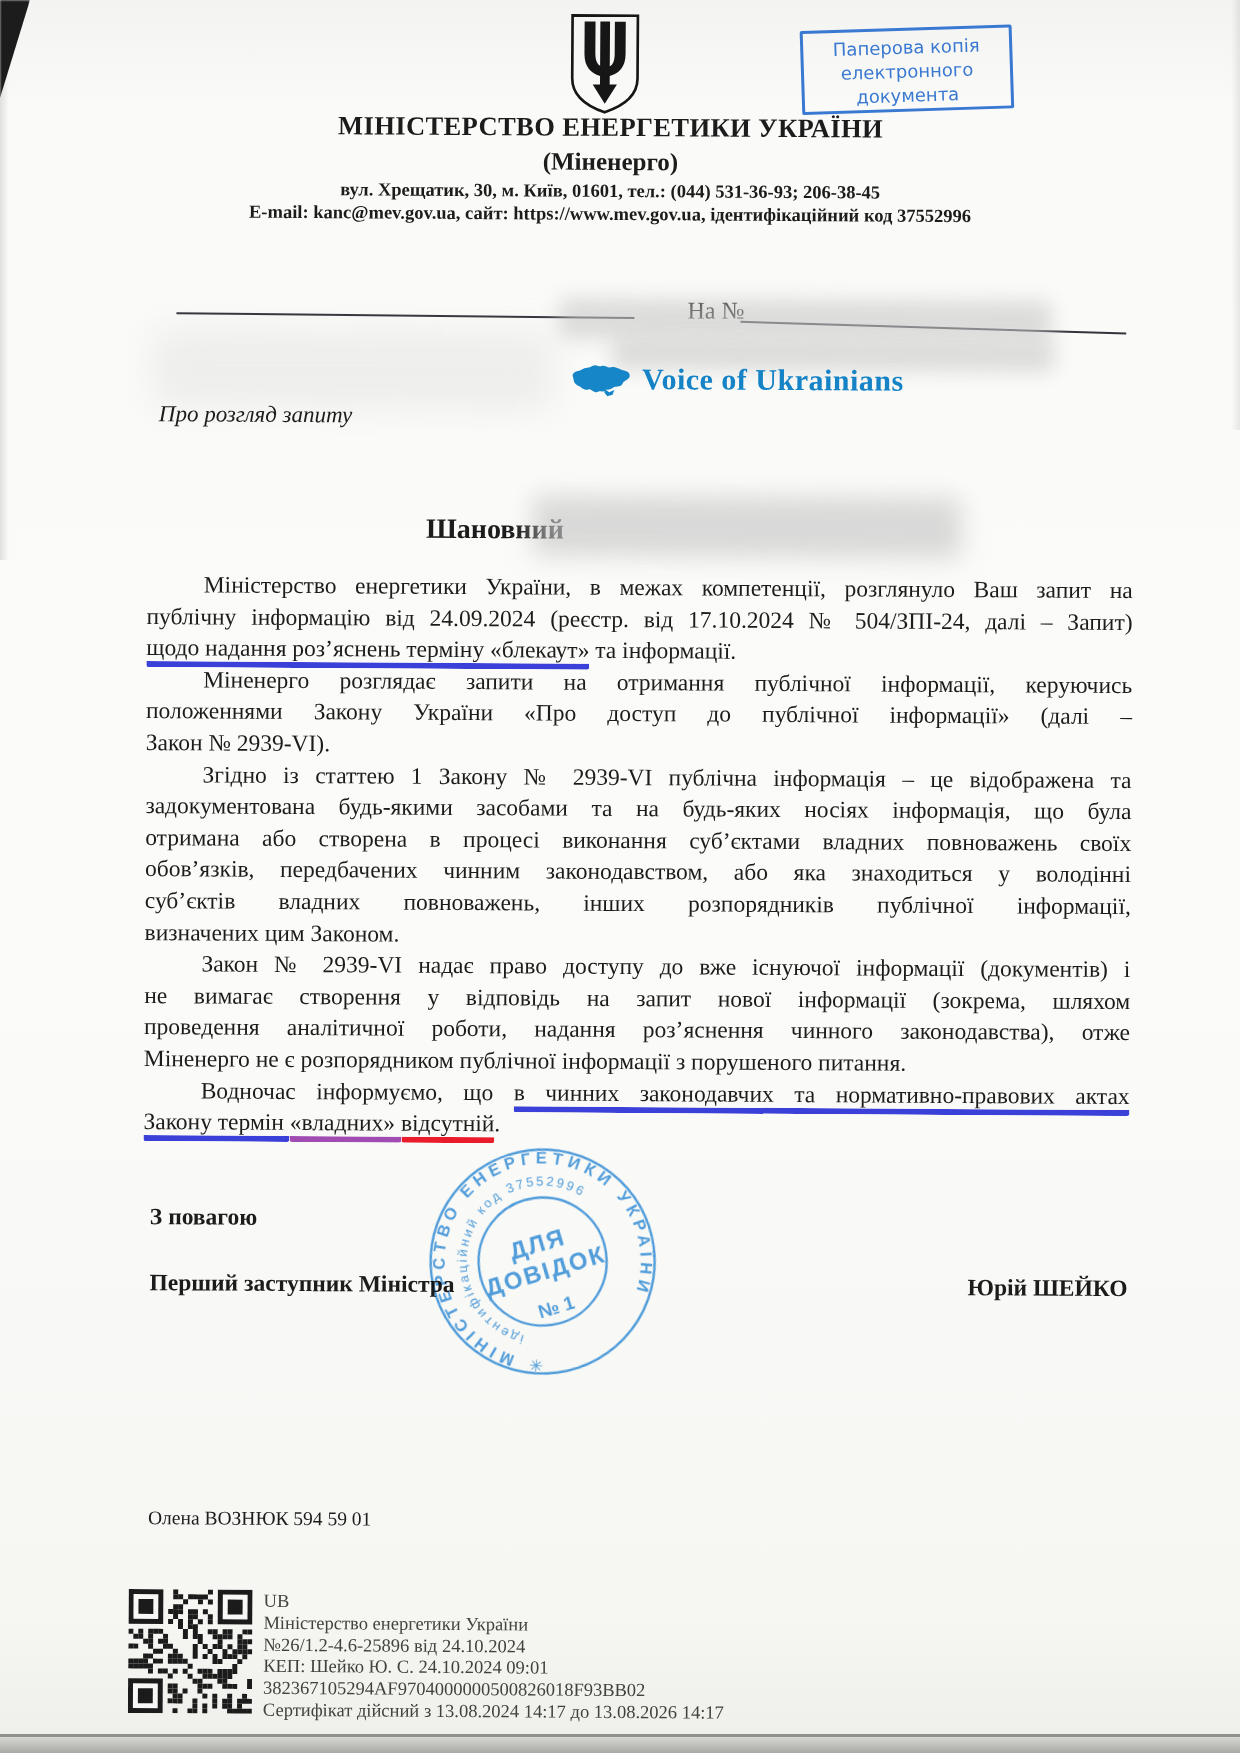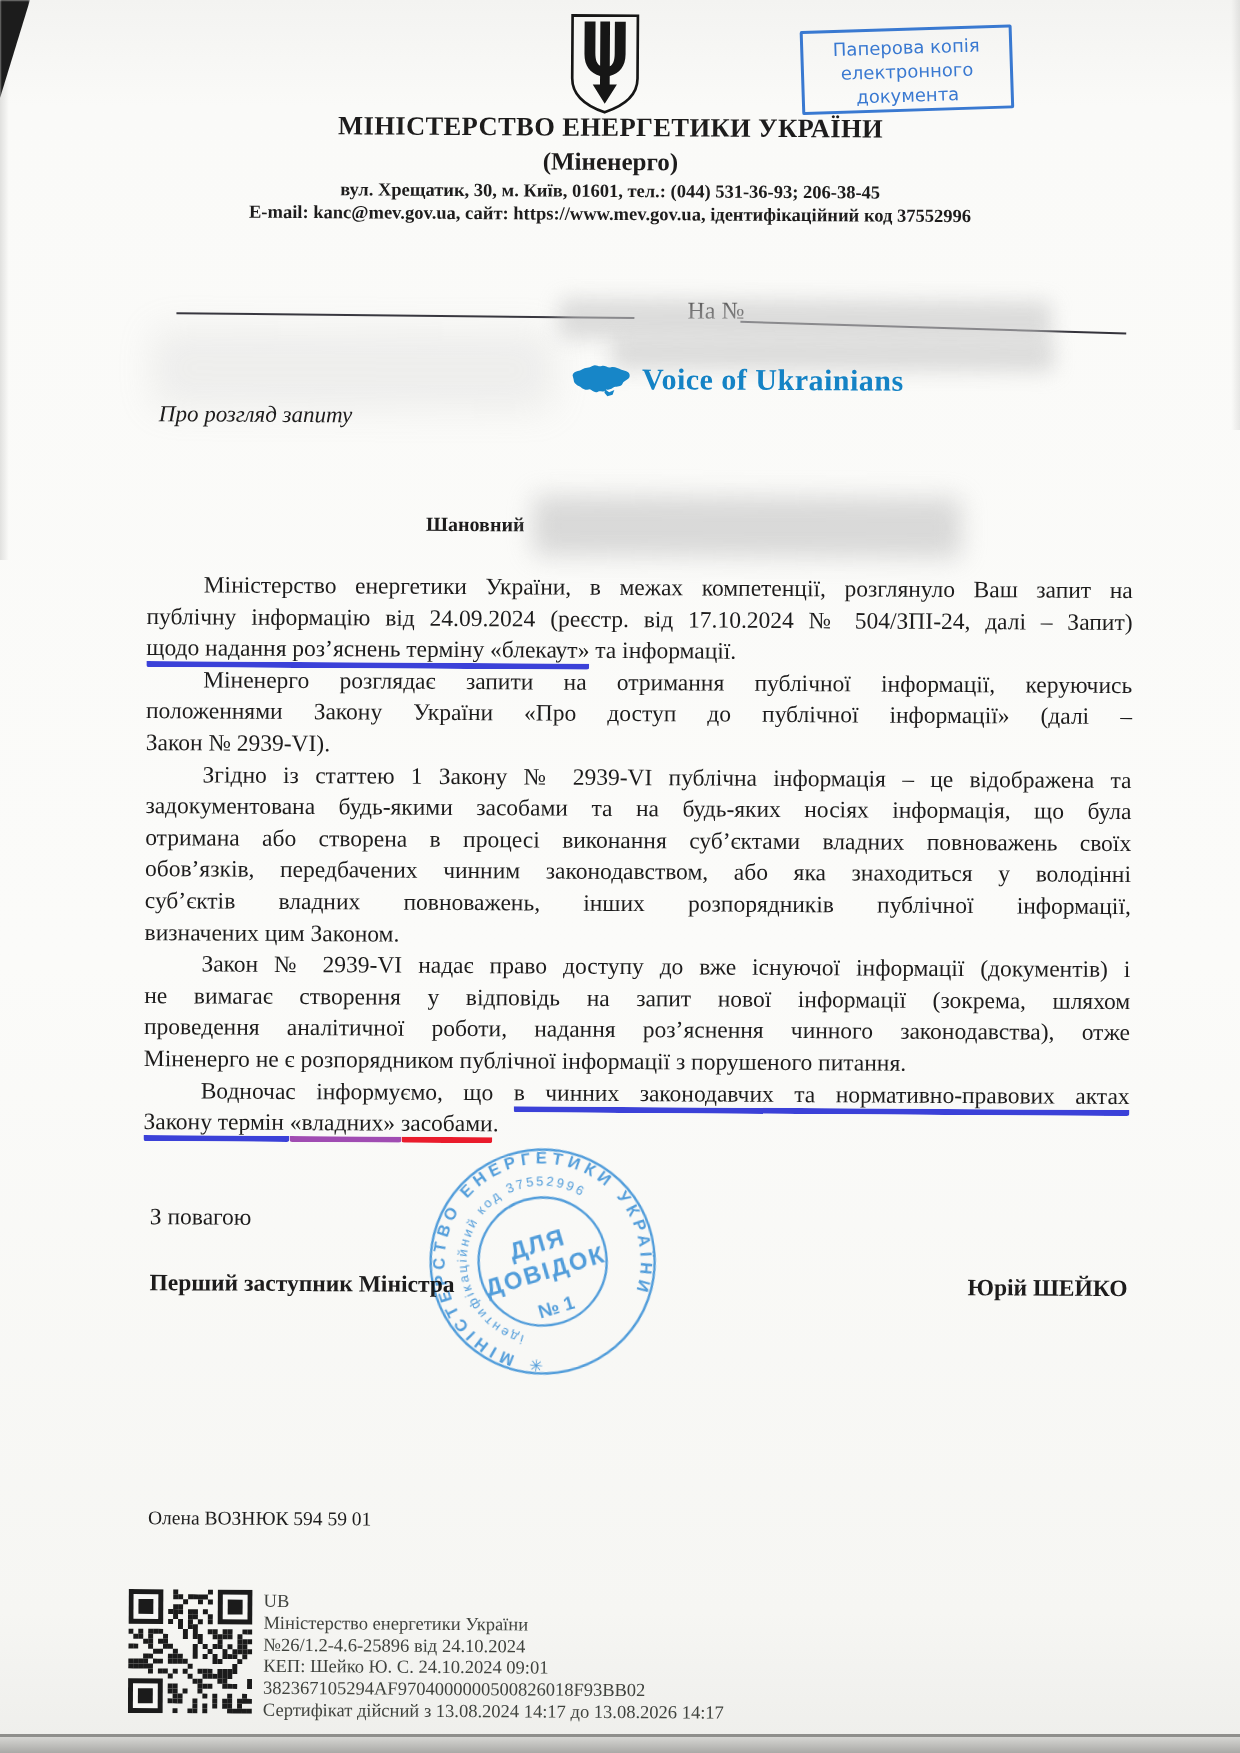--- a/index.html
+++ b/index.html
@@ -40,29 +40,29 @@
   .r0{left:150px;top:332px;width:400px;height:78px;opacity:.18;filter:blur(18px);background:#b8b8b8;}
   .r1{left:556px;top:299px;width:492px;height:40px;}
   .r2{left:609px;top:338px;width:442px;height:31px;}
   .r3{left:531px;top:496px;width:428px;height:60px;filter:blur(12px);opacity:.65;}
   
   .watermark{left:566px;top:357px;display:flex;align-items:center;gap:9px;}
   .watermark .wm-text{font-weight:bold;font-size:30px;color:#1583c5;letter-spacing:.5px;white-space:nowrap;}
   .wm-map{width:64px;height:44px;flex:none;}
   
   .subject{left:156px;top:404px;font-style:italic;font-size:23px;}
-  .salutation{left:424px;top:514px;font-weight:bold;font-size:20px;text-align:center;}
+  .salutation{left:424px;top:514px;font-weight:bold;font-size:28px;text-align:center;}
   .body-block{left:145px;top:572px;width:986px;font-size:23.5px;line-height:31.6px;}
   .ln{text-align:justify;text-align-last:justify;white-space:normal;}
   .ln.last{text-align-last:left;}
   .ln.ind{text-indent:57px;}
   .u-blue{border-bottom:6px solid #3b41d8;padding-bottom:1px;border-radius:3px;}
   .u-purple{border-bottom:6px solid #a04cb2;padding-bottom:1px;border-radius:3px;}
   .u-red{border-bottom:6px solid #ea1c2c;padding-bottom:1px;border-radius:3px;}
-  .closing-regards{left:152px;top:1206px;font-size:23.5px;}
+  .closing-regards{left:152px;top:1206px;font-size:23.5px;font-weight:bold;}
   .closing-position{left:152px;top:1272px;font-size:23.5px;font-weight:bold;}
   .closing-name{left:830px;top:1272px;width:300px;text-align:right;font-size:23.5px;font-weight:bold;}
   
   .round-stamp{left:425px;top:1142px;width:240px;height:240px;transform:rotate(-8deg);
     mix-blend-mode:multiply;opacity:.9;filter:blur(.4px);}
   .round-stamp circle{fill:none;stroke:#3e92d7;stroke-width:2.4px;}
   .round-stamp .ring1{font-family:"Liberation Sans","DejaVu Sans",sans-serif;font-weight:bold;
     font-size:16.5px;letter-spacing:5px;fill:#3e92d7;}
   .round-stamp .ring2{font-family:"Liberation Sans","DejaVu Sans",sans-serif;
     font-size:13px;letter-spacing:2.5px;fill:#3e92d7;}
@@ -142,21 +142,21 @@
       <div class="ln"><span>обов’язків, передбачених чинним законодавством, або яка знаходиться у володінні</span></div>
       <div class="ln"><span>суб’єктів владних повноважень, інших розпорядників публічної інформації,</span></div>
       <div class="ln last"><span>визначених цим Законом.</span></div>
 
       <div class="ln ind"><span>Закон № 2939-VI надає право доступу до вже існуючої інформації (документів) і</span></div>
       <div class="ln"><span>не вимагає створення у відповідь на запит нової інформації (зокрема, шляхом</span></div>
       <div class="ln"><span>проведення аналітичної роботи, надання роз’яснення чинного законодавства), отже</span></div>
       <div class="ln last"><span>Міненерго не є розпорядником публічної інформації з порушеного питання.</span></div>
 
       <div class="ln ind"><span>Водночас інформуємо, що </span><span class="u-blue">в чинних законодавчих та нормативно-правових актах</span></div>
-      <div class="ln last"><span class="u-blue">Закону термін </span><span class="u-purple">«владних» </span><span class="u-red">засобами</span><span>.</span></div>
+      <div class="ln last"><span class="u-blue">Закону термін </span><span class="u-purple">«владних» </span><span class="u-red">відсутній</span><span>.</span></div>
     </div>
 
     <div class="abs closing-regards">З повагою</div>
     <div class="abs closing-position">Перший заступник Міністра</div>
     <div class="abs closing-name">Юрій ШЕЙКО</div>
 
     <div class="abs round-stamp">
       <svg viewBox="0 0 240 240" width="240" height="240">
         <defs>
           <path id="outerRing" d="M120,218 A98,98 0 1,1 120,22 A98,98 0 1,1 120,218"></path>

